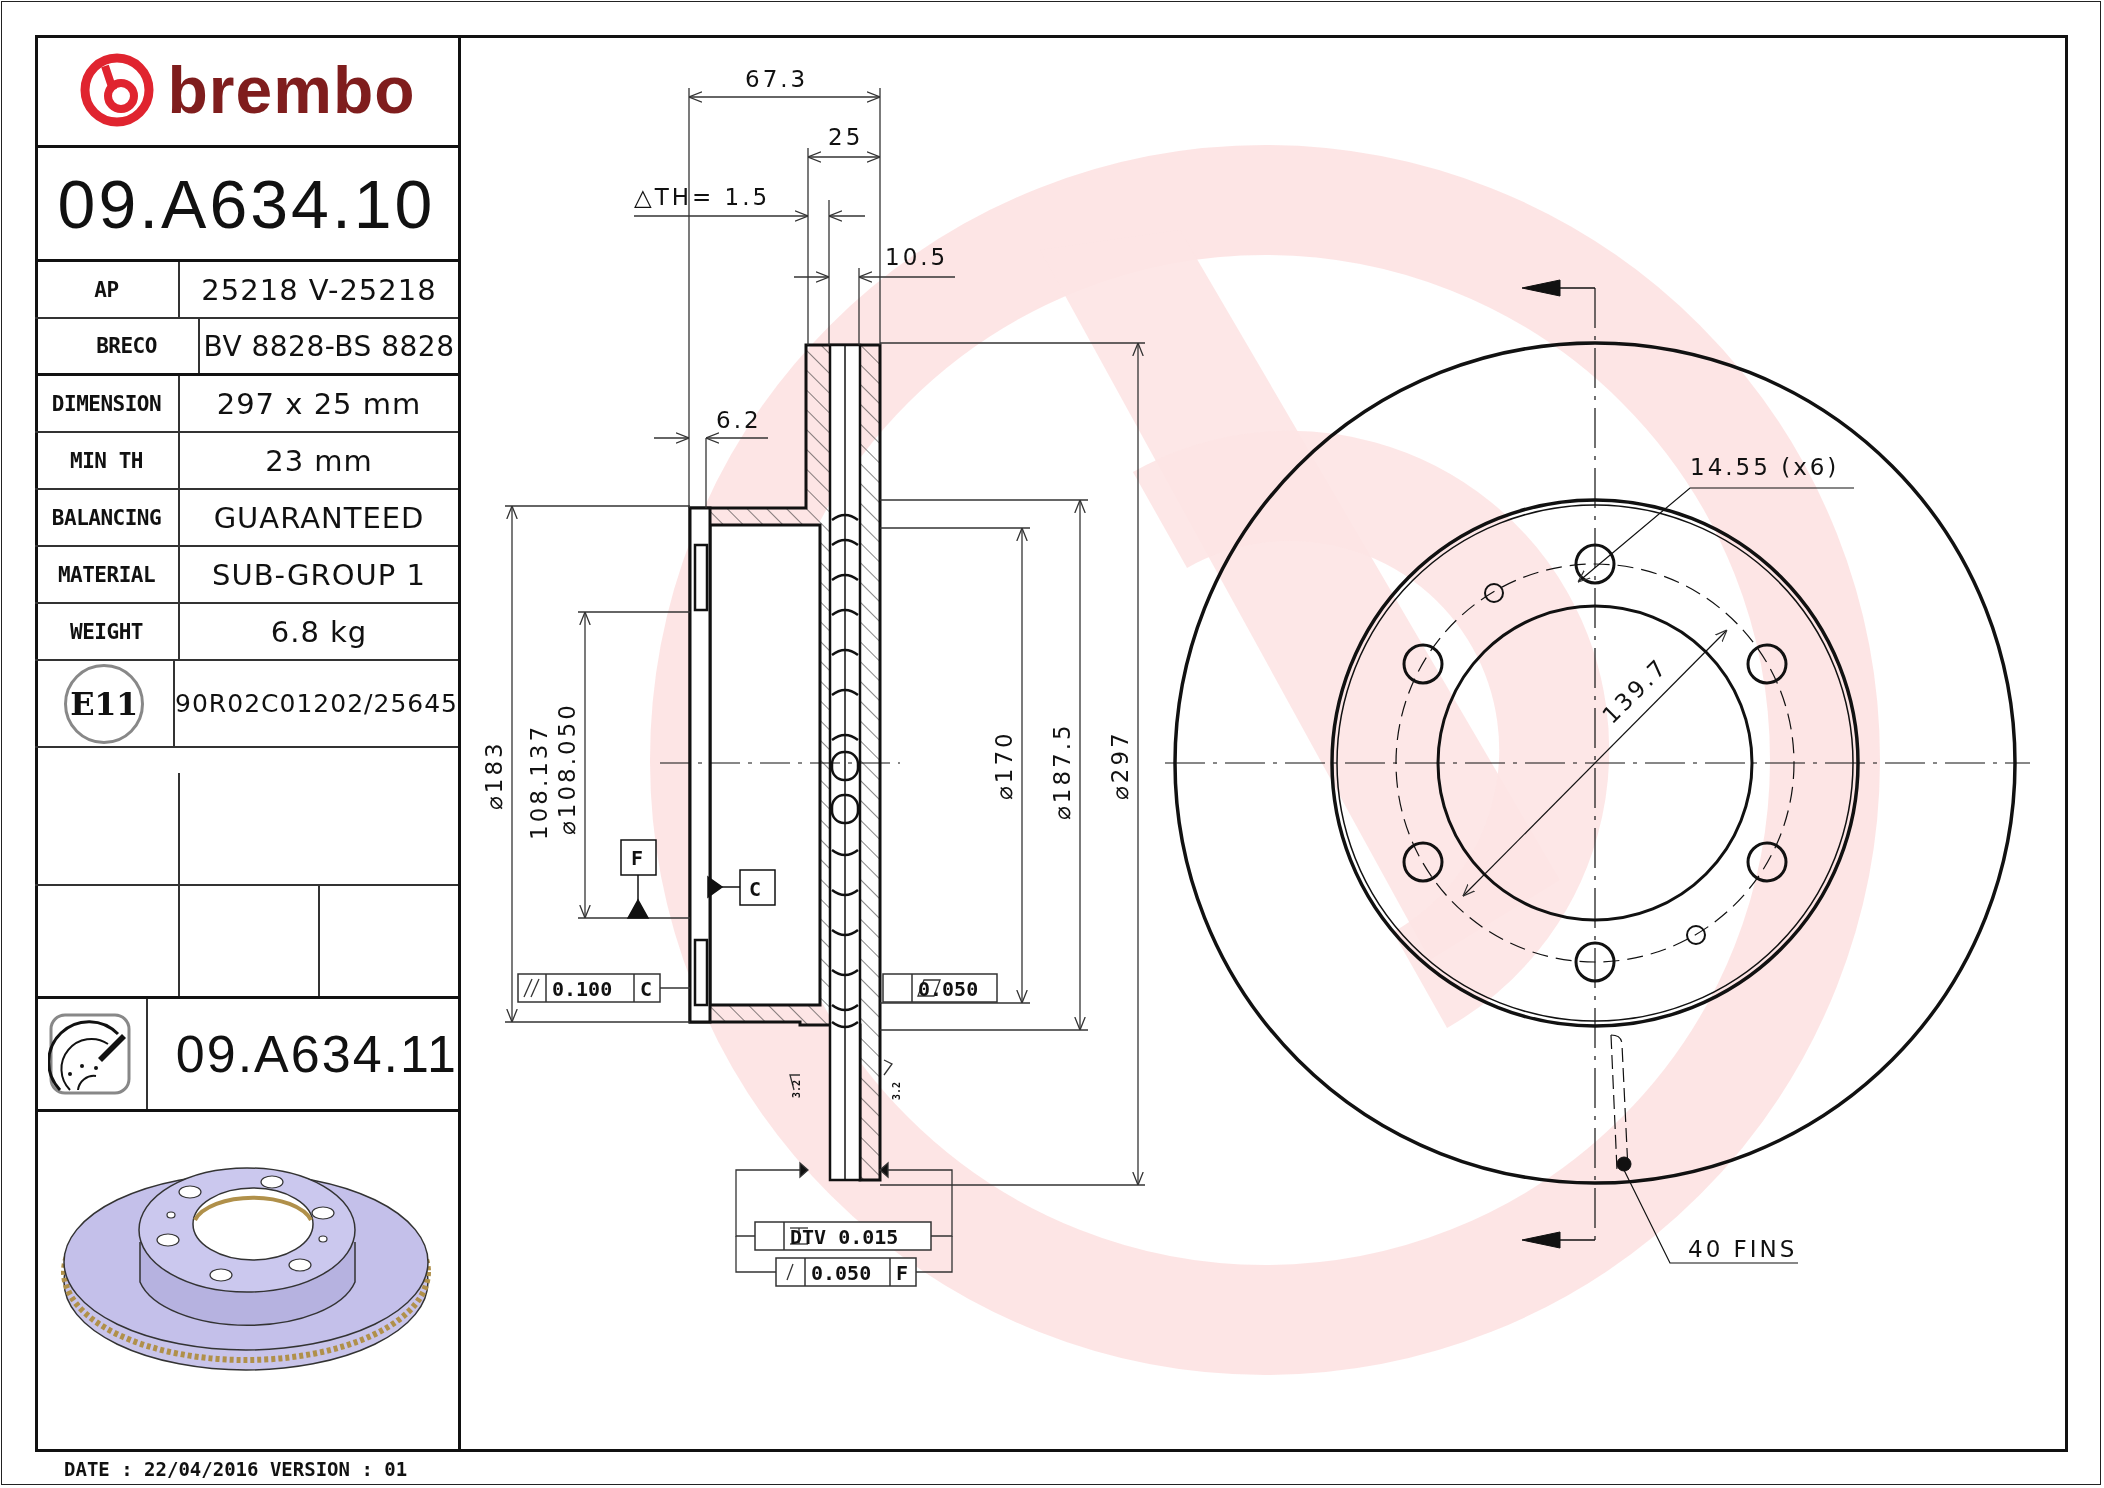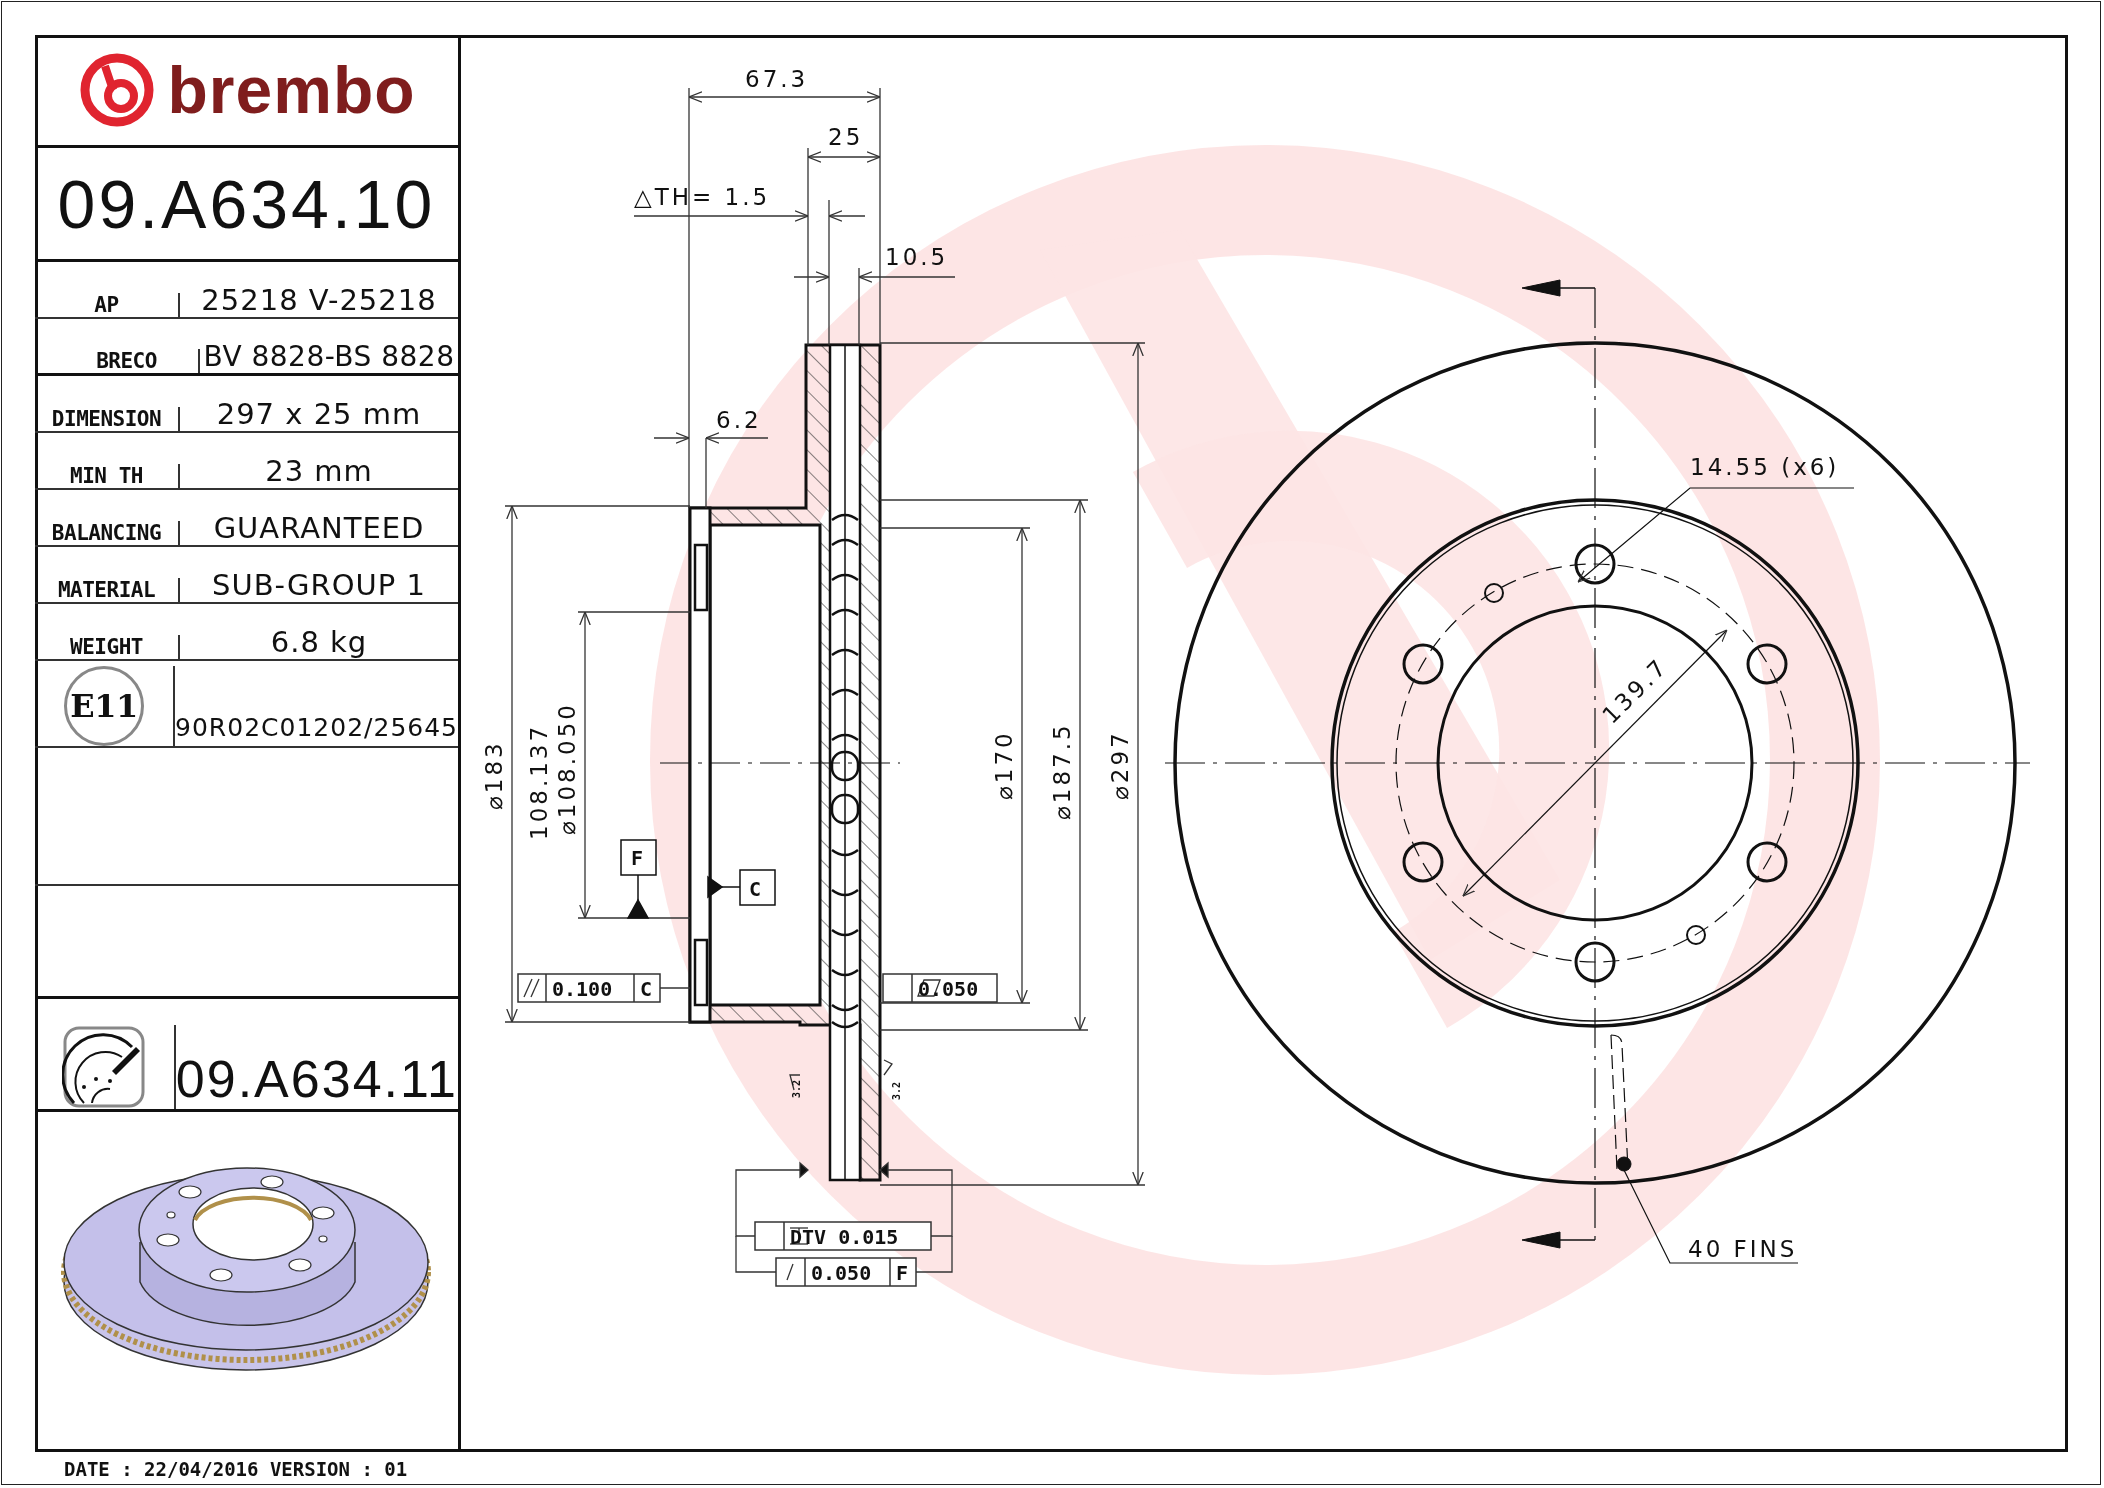--- a/index.html
+++ b/index.html
@@ -2,30 +2,30 @@
 <html><head>
 <meta charset="utf-8">
 <style>
   html,body{margin:0;padding:0;background:#fff;}
   body{width:2104px;height:1488px;position:relative;overflow:hidden;font-family:"Liberation Sans",sans-serif;color:#111;}
   .page-border{position:absolute;left:1px;top:1px;width:2100px;height:1484px;border:1px solid #222;box-sizing:border-box;}
   .frame{position:absolute;left:35px;top:35px;width:2033px;height:1417px;border:3px solid #111;box-sizing:border-box;}
   .watermark{position:absolute;left:0;top:0;width:2104px;height:1488px;pointer-events:none;}
   .drawing{position:absolute;left:0;top:0;width:2104px;height:1488px;}
   .left-panel{position:absolute;left:35px;top:35px;width:426px;height:1417px;border-right:3px solid #111;box-sizing:border-box;}
-  .row{position:absolute;left:0;width:423px;border-bottom:2px solid #333;box-sizing:border-box;display:flex;align-items:flex-end;}
+  .row{position:absolute;left:0;width:423px;border-bottom:2px solid #333;box-sizing:border-box;display:flex;}
   .row.thick{border-bottom:3px solid #111;}
   .cell-label{width:143px;border-right:2px solid #333;display:flex;align-items:center;justify-content:center;font-family:"DejaVu Sans Mono","Liberation Mono",monospace;font-weight:bold;font-size:21px;letter-spacing:-0.5px;}
   .cell-value{flex:1;display:flex;align-items:center;justify-content:center;font-family:"DejaVu Sans","Liberation Sans",sans-serif;font-size:29px;letter-spacing:1px;}
   .logo-row{top:0;height:113px;align-items:center;justify-content:center;}
   .logo-text{color:#7f1d1d;font-family:"Liberation Sans",sans-serif;font-weight:bold;font-size:66px;letter-spacing:1px;margin-left:10px;}
   .partno-row{top:113px;height:114px;align-items:center;justify-content:center;font-family:Liberation Sans, sans-serif;font-size:68px;letter-spacing:3px;}
   .e11{width:74px;height:74px;border:3px solid #888;border-radius:50%;display:flex;align-items:center;justify-content:center;font-family:"DejaVu Serif","Liberation Serif",serif;font-weight:bold;font-size:32px;}
   .approval{flex-direction:row;font-size:25px;line-height:36px;}
-  .alt-part{font-family:"Liberation Sans",sans-serif;font-size:52px;letter-spacing:2px;}
+  .alt-part{font-family:"Liberation Sans",sans-serif;font-size:52px;letter-spacing:2px;padding-left:28px;}
   .date-line{position:absolute;left:64px;top:1458px;font-family:"DejaVu Sans Mono","Liberation Mono",monospace;font-weight:bold;font-size:19px;}
   .dim{font-family:"DejaVu Sans","Liberation Sans",sans-serif;font-size:23px;fill:#111;letter-spacing:3px;}
   .gdt{font-family:"DejaVu Sans Mono","Liberation Mono",monospace;font-weight:bold;font-size:20px;fill:#111;}
 </style>
 </head>
 <body>
 
 <div class="page-border"></div>
 
 <svg class="watermark" viewBox="0 0 2104 1488">

